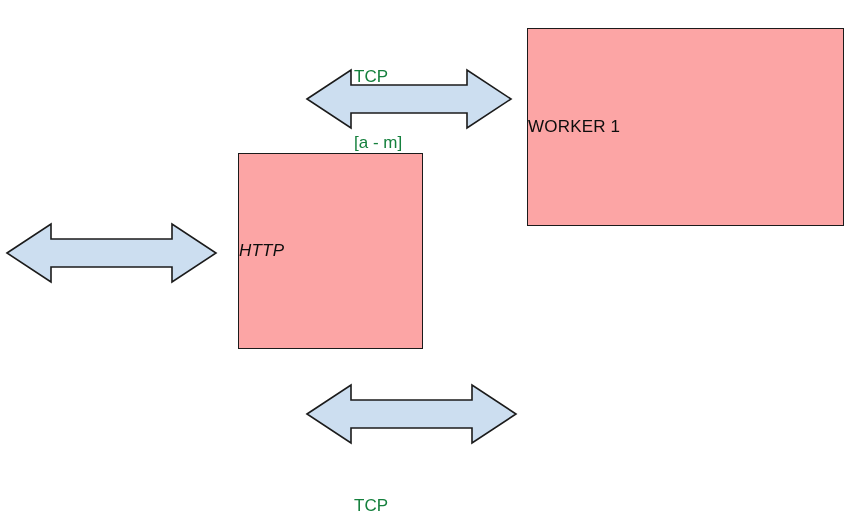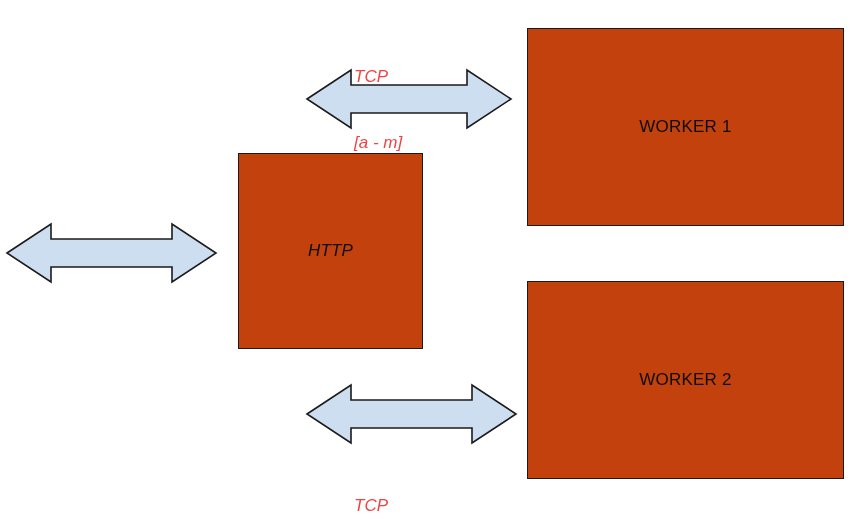--- a/index.html
+++ b/index.html
@@ -14,25 +14,24 @@
   #canvas {
     position: relative;
     width: 850px;
     height: 519px;
     background: #ffffff;
     overflow: hidden;
   }
   .node-box {
     position: absolute;
     box-sizing: border-box;
-    background: #c2410c;
+    background: #fca5a5;
     border: 1px solid #1b1b1b;
     display: flex;
     align-items: center;
-    justify-content: center;
   }
   .node-label {
     font-size: 17px;
     color: #0d0d0d;
     letter-spacing: 0.2px;
     line-height: 1.2;
     white-space: nowrap;
   }
   .arrow {
     position: absolute;
@@ -45,24 +44,23 @@
   }
   .arrow-shape {
     fill: #ccdef0;
     stroke: #1b1b1b;
     stroke-width: 1.6;
     stroke-linejoin: miter;
   }
   .edge-label {
     position: absolute;
     font-size: 17px;
-    color: #ef4444;
+    color: #15803d;
     line-height: 22px;
     white-space: pre;
-    font-style: italic;
   }
 
   
   #box-http      { left: 238px; top: 153px;  width: 185px; height: 196px; font-style: italic; }
   #box-worker-1  { left: 527px; top: 28px;   width: 317px; height: 198px; }
   #box-worker-2  { left: 527px; top: 281px;  width: 317px; height: 198px; }
 
   #arrow-client  { left: 7px;   top: 223px;  width: 209px; height: 60px; }
   #arrow-tcp-1   { left: 307px; top: 69px;   width: 204px; height: 60px; }
   #arrow-tcp-2   { left: 307px; top: 384px;  width: 209px; height: 60px; }
@@ -103,17 +101,14 @@
   <div class="arrow" id="arrow-tcp-2">
     <svg viewBox="0 0 209 60" preserveAspectRatio="none">
       <polygon class="arrow-shape" points="0,30 44,1 44,16 165,16 165,1 209,30 165,59 165,44 44,44 44,59"></polygon>
     </svg>
   </div>
   <div class="edge-label" id="label-tcp-2">
     <div>TCP</div>
     
   </div>
 
-  <div class="node-box" id="box-worker-2">
-    <span class="node-label">WORKER 2</span>
-  </div>
 
 </div>
 
 </body></html>

